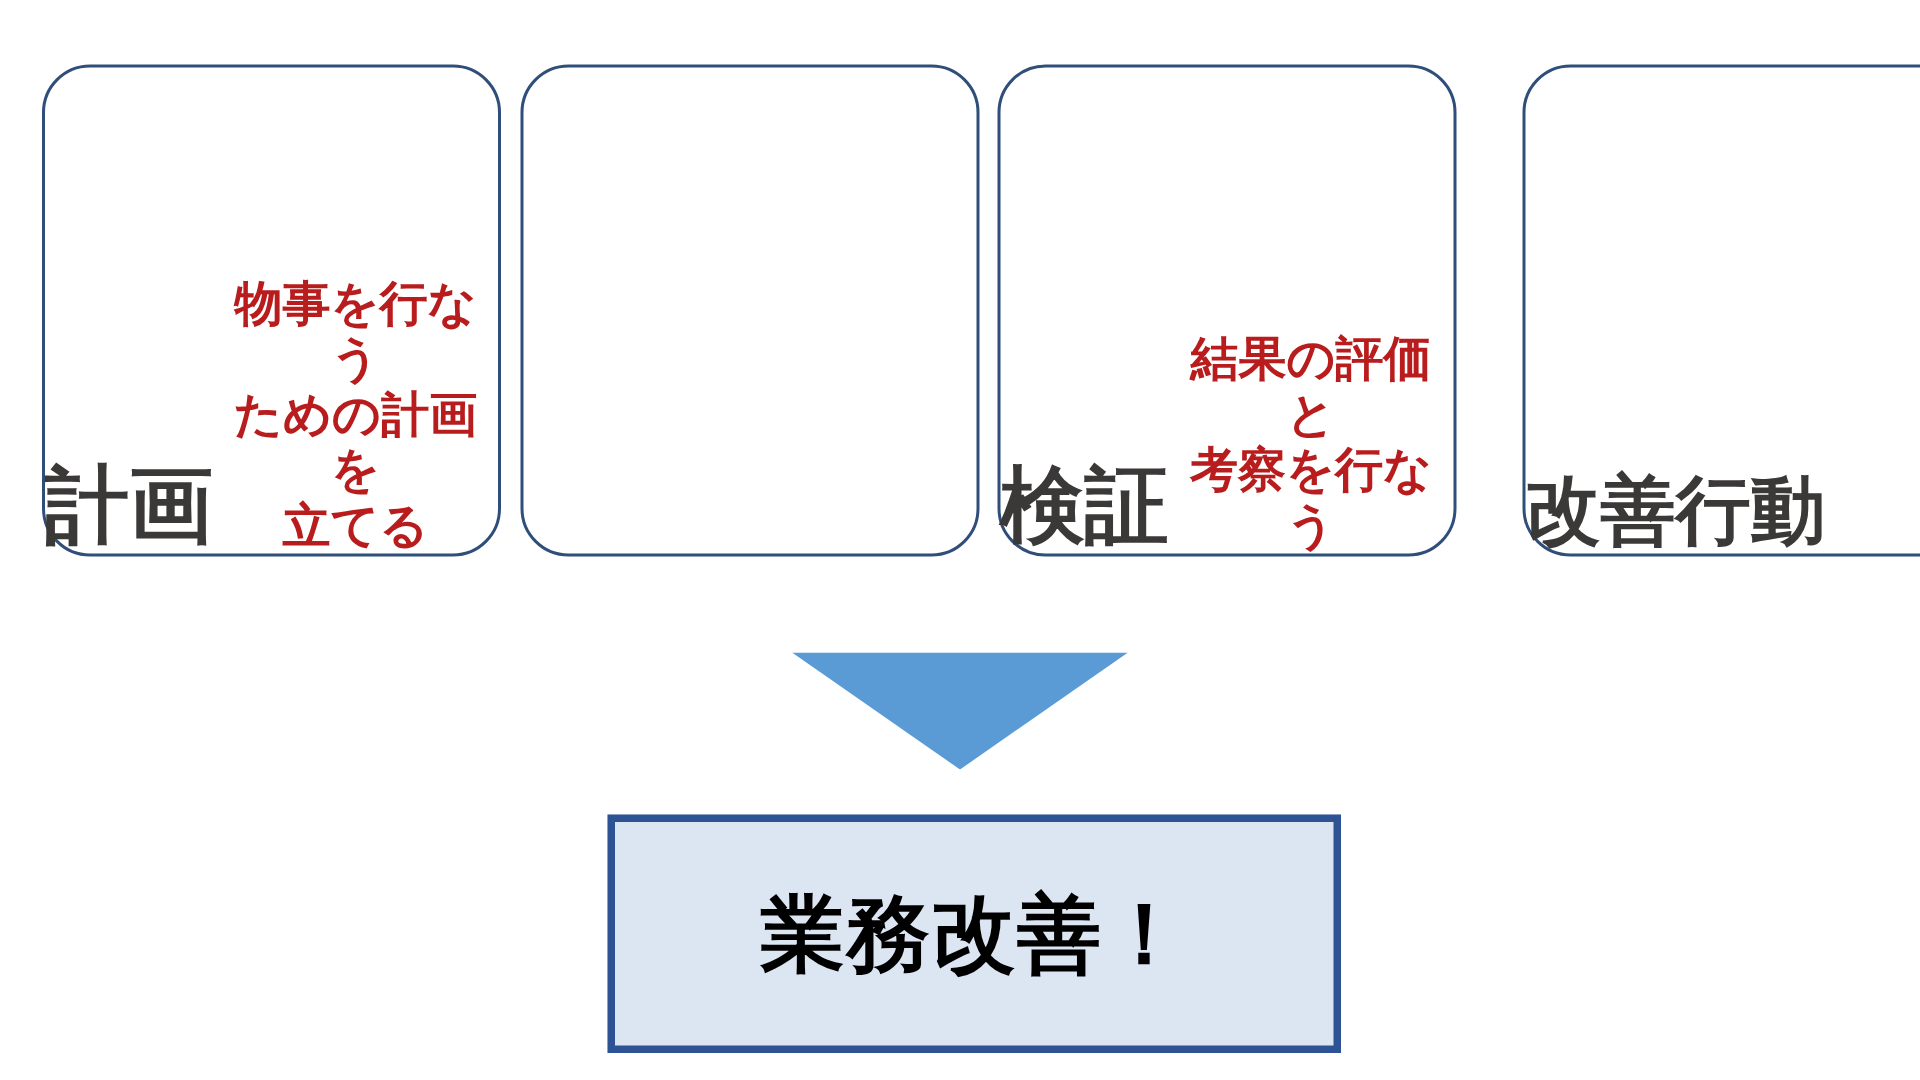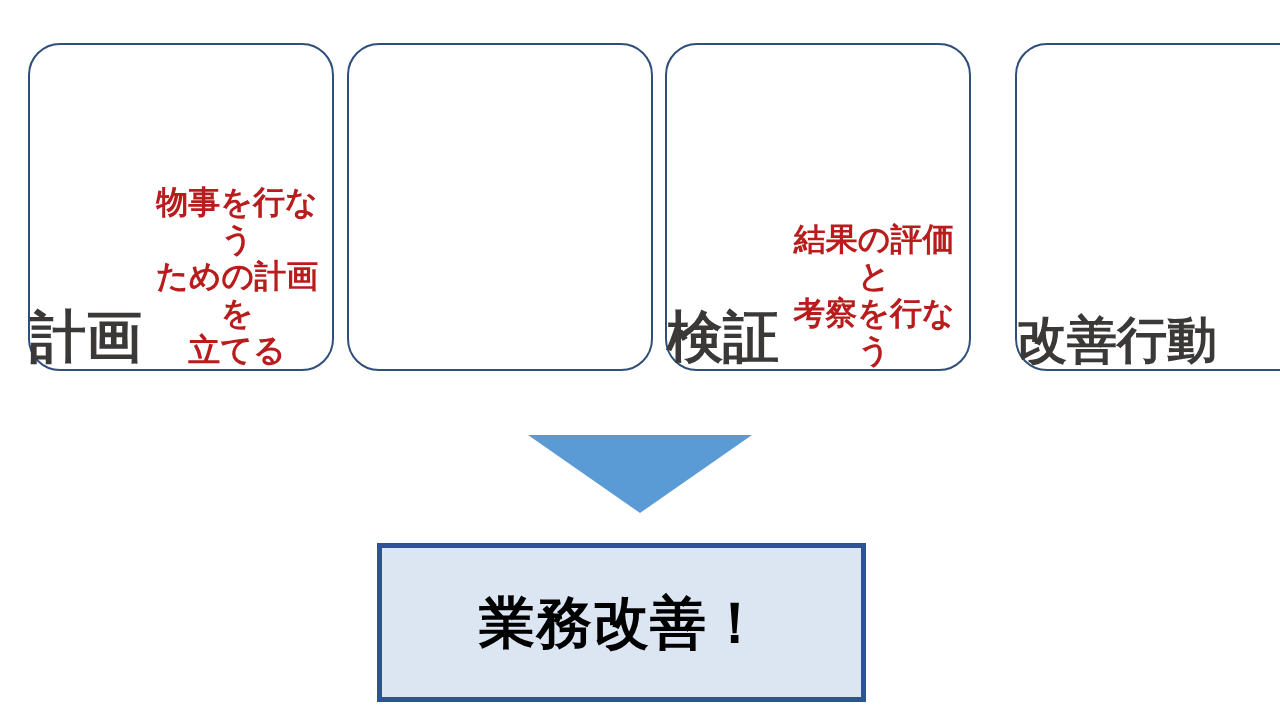--- a/index.html
+++ b/index.html
@@ -80,21 +80,21 @@
     left: 528px;
     top: 435px;
     width: 224px;
     height: 78px;
   }
   .arrow-wrap svg { display: block; }
 
   
   .result-box {
     position: absolute;
-    left: 377px;
+    left: 405px;
     top: 543px;
     width: 489px;
     height: 159px;
     box-sizing: border-box;
     background: #DCE6F2;
     border: 5px solid #2E5395;
     display: flex;
     align-items: center;
     justify-content: center;
   }

